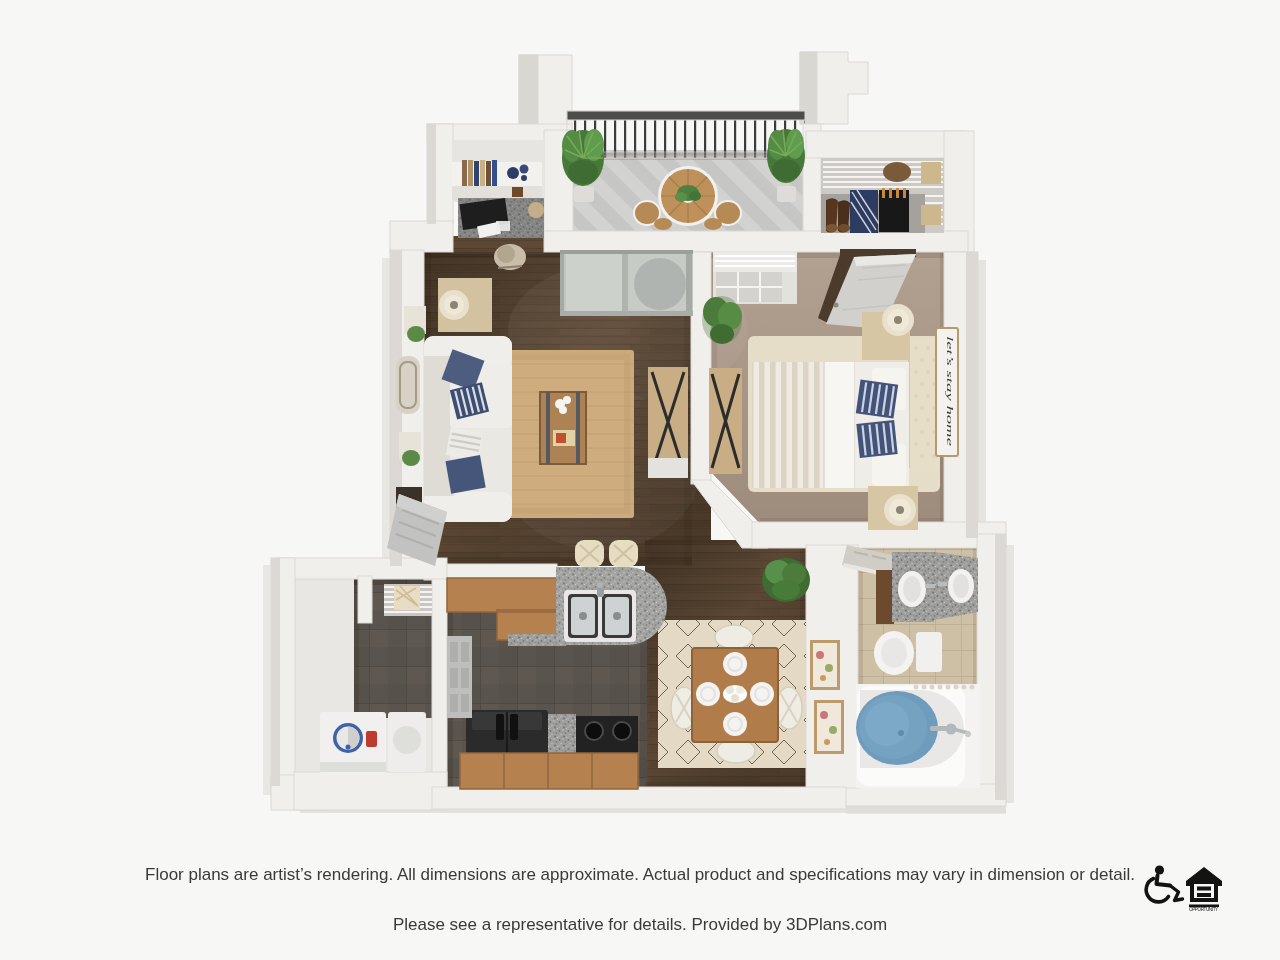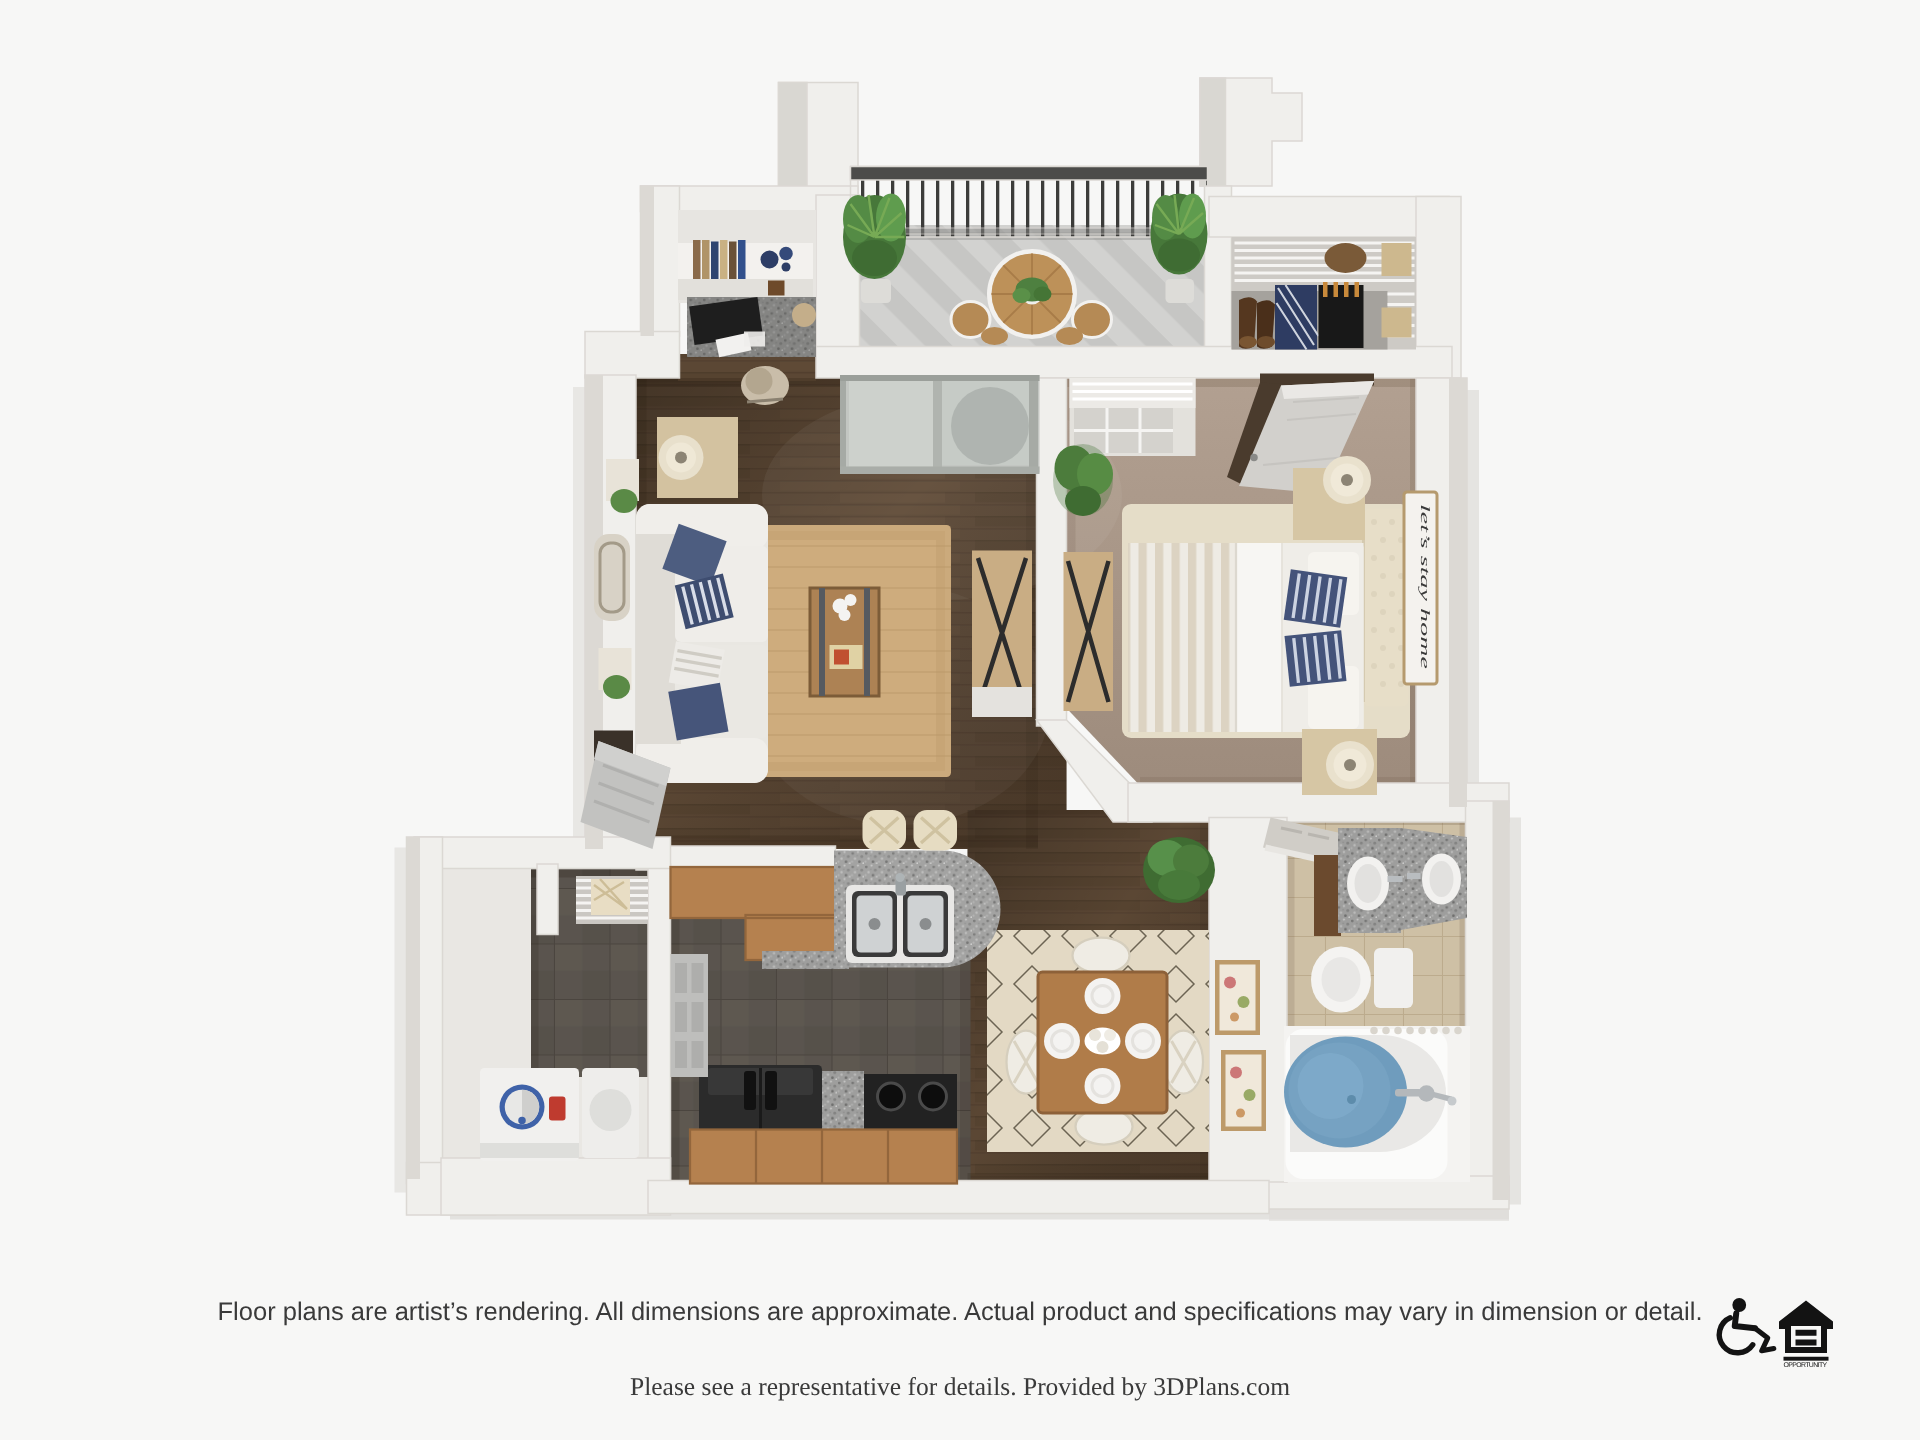--- a/index.html
+++ b/index.html
@@ -631,21 +631,21 @@
     <rect x="930" y="726" width="18" height="5" rx="2"></rect>
     <circle cx="951" cy="729" r="5.5"></circle>
     <path d="M956,728 l12,3 l-1.5,3.5 l-11,-3 z"></path>
     <circle cx="968" cy="734" r="3" fill="#c6cacd"></circle>
   </g>
 </g>
 
 </svg>
 
 <div class="cap" style="top:865px;">Floor plans are artist’s rendering. All dimensions are approximate. Actual product and specifications may vary in dimension or detail.</div>
-<div class="cap" style="top:915px;font-family:Liberation Serif, serif;">Please see a representative for details. Provided by 3DPlans.com</div>
+<div class="cap" style="top:915px;">Please see a representative for details. Provided by 3DPlans.com</div>
 
 <svg width="100" height="52" viewBox="0 0 100 52" style="left:1142px;top:860px;">
 
   <g stroke="#131313" fill="none" stroke-linecap="round" stroke-linejoin="round">
     <circle cx="17.5" cy="10" r="4.6" fill="#131313" stroke="none"></circle>
     <path d="M15.5,15.5 L14.5,24 L28,25.5" stroke-width="4"></path>
     <path d="M11.5,18.5 A12.2,12.2 0 1 0 26.5,36.5" stroke-width="3.6"></path>
     <path d="M28,25.5 L36.5,32 L32.5,40.5 L40.5,39" stroke-width="3.4"></path>
   </g>
 

